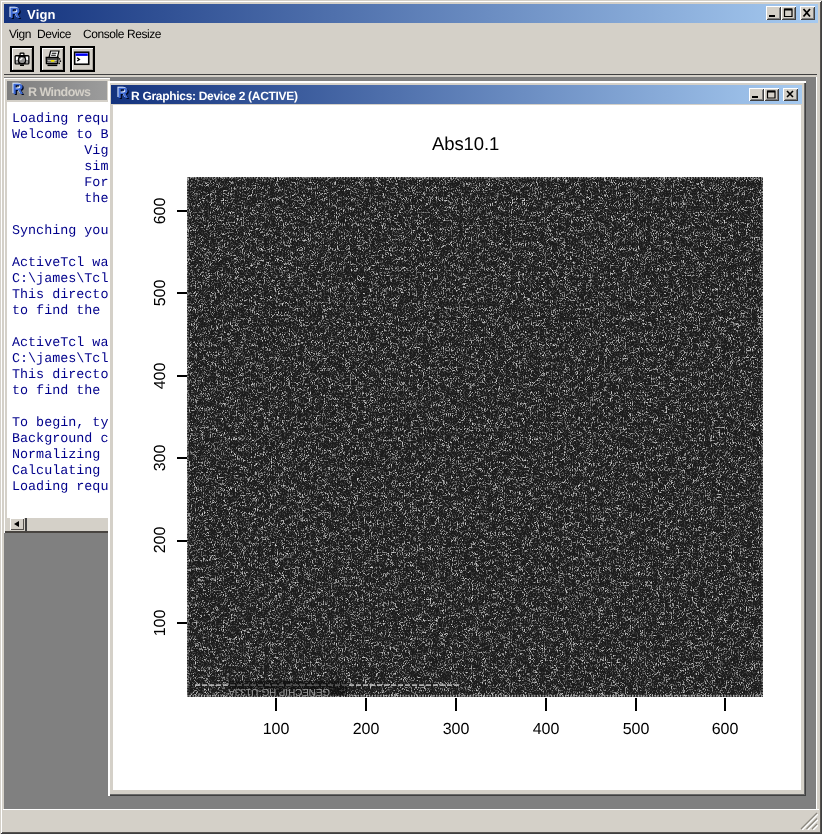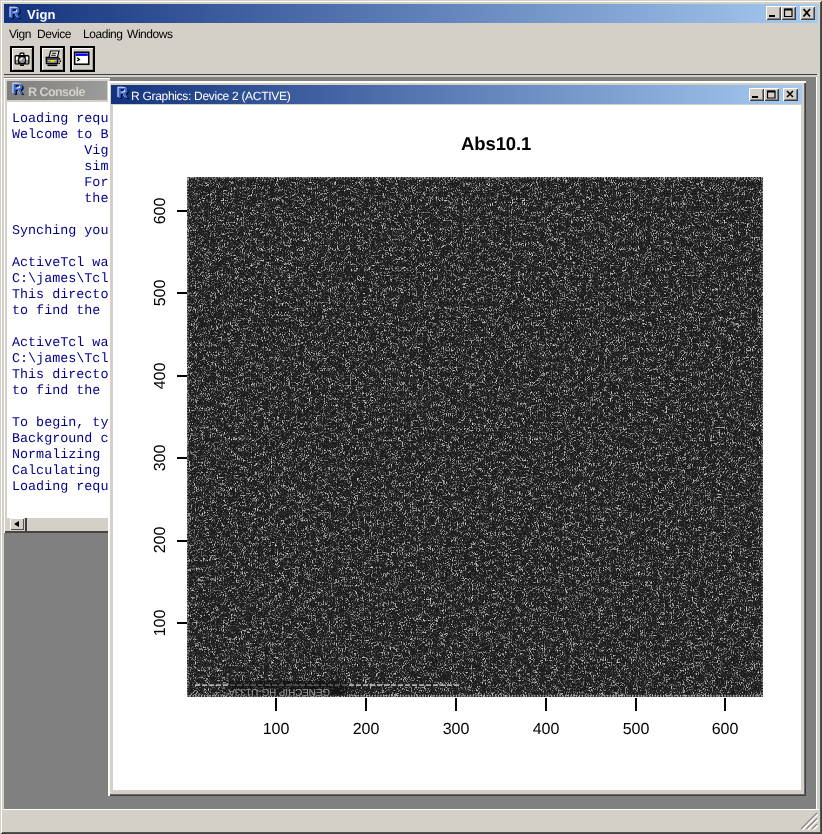--- a/index.html
+++ b/index.html
@@ -38,25 +38,25 @@
 #cscroll{left:3px;top:439px;width:101px;height:13px;background:#d4d0c8;border-top:1px solid #fff}
 #cscrollbtn{left:3px;top:0;width:14px;height:12px;background:#d4d0c8;
  box-shadow:inset 1px 1px 0 #ffffff, inset -1px -1px 0 #55524e;}
 #cscrollbtn:after{content:"";position:absolute;left:4px;top:3px;border-right:5px solid #000;border-top:3px solid transparent;border-bottom:3px solid transparent}
 #cthumbline{left:18px;top:0px;width:2px;height:13px;background:#404040}
 
 #gwin{left:108px;top:81px;width:698px;height:715px;background:#d4d0c8;
  box-shadow:inset 2px 2px 0 #ffffff, inset -1px -1px 0 #404040, inset -2px -2px 0 #6a6a6a;}
 #gtitle{left:3px;top:4px;width:691px;height:19px;background:linear-gradient(90deg,#14337e,#a6caf0);}
 #gtitle .ricon{left:4px;top:1px}
-#gtitletext{left:20px;top:3.5px;font-size:12px;font-weight:normal;color:#fff;letter-spacing:-0.3px;transform:translateZ(0)}
+#gtitletext{left:20px;top:3.5px;font-size:12px;font-weight:bold;color:#fff;letter-spacing:-0.3px;transform:translateZ(0)}
 #gclient{left:5px;top:24px;width:688px;height:685px;background:#fff}
 
 
-#ptitle{left:461px;top:132.5px;font-size:18.5px;font-weight:bold;color:#000;letter-spacing:-0.1px;transform:translateZ(0)}
+#ptitle{left:432px;top:132.5px;font-size:18.5px;font-weight:normal;color:#000;letter-spacing:-0.1px;transform:translateZ(0)}
 #pimg{left:187px;top:177px;width:576px;height:520px;background:#0a0a0a}
 .tickx{top:698px;width:1.5px;height:12.5px;background:#000}
 .ticky{left:176.5px;width:10.5px;height:1.5px;background:#000}
 .xlab{top:721px;font-size:16px;color:#000;width:60px;margin-left:-30px;text-align:center;transform:translateZ(0)}
 .ylab{font-size:16px;color:#000;width:60px;height:16px;line-height:16px;text-align:center;transform:rotate(-90deg) translateZ(0);transform-origin:center;left:131px;margin-top:-8px}
 
 #statusbar{left:3px;top:809px;width:816px;height:21px;background:#d4d0c8;border-top:1px solid #fff}
 </style></head>
 <body>
 <div class="abs" id="mdi"></div>
@@ -77,22 +77,22 @@
     </div>
   <div class="abs wbtn" style="left:796px;top:2px">
       <svg width="15" height="14">
         <path d="M3.5 3l6.5 7.5M10 3l-6.5 7.5" stroke="#000" stroke-width="1.8"></path>
       </svg>
     </div>
 </div>
 <div class="abs" id="menubar">
   <span style="left:5px">Vign</span>
   <span style="left:33px">Device</span>
-  <span style="left:79px">Loading</span>
-  <span style="left:123px">Windows</span>
+  <span style="left:79px">Console</span>
+  <span style="left:123px">Resize</span>
 </div>
 <div class="abs tbtn" style="left:10px">
   <svg width="20" height="22" style="position:absolute;left:0;top:0">
       <g>
   <rect x="2.5" y="7" width="15" height="9.5" rx="1.5" fill="#000"></rect>
   <rect x="7.5" y="4.5" width="5" height="4" rx="1" fill="#000"></rect>
   <rect x="8.7" y="5.8" width="2.6" height="1.2" fill="#fff"></rect>
   <rect x="3.8" y="8.5" width="2.6" height="4" fill="#fff"></rect>
   <rect x="3.8" y="12.5" width="2.6" height="3" fill="#a0a0a0"></rect>
   <rect x="13.6" y="8.5" width="2.6" height="4" fill="#fff"></rect>
@@ -123,21 +123,21 @@
   <rect x="2.7" y="4.2" width="14" height="12" fill="#fff" stroke="#000" stroke-width="1.5"></rect>
   <rect x="3.6" y="5.4" width="12.2" height="2.5" fill="#0000f0"></rect>
   <path d="M5.2 9.8l2.2 1.6-2.2 1.6" fill="none" stroke="#000" stroke-width="1.3"></path>
   </svg>
 </div>
 <div class="abs" id="tbline"></div>
 
 <div class="abs" id="console">
   <div class="abs" id="ctitle">
     <div class="abs ricon">R</div>
-    <div class="abs" id="ctitletext">R Console</div>
+    <div class="abs" id="ctitletext">R Windows</div>
   </div>
   <div class="abs" id="cclient">
       <div id="ctext">Loading requi
 Welcome to Bi
          Vign
          simp
          For
          the
 
 Synching your

